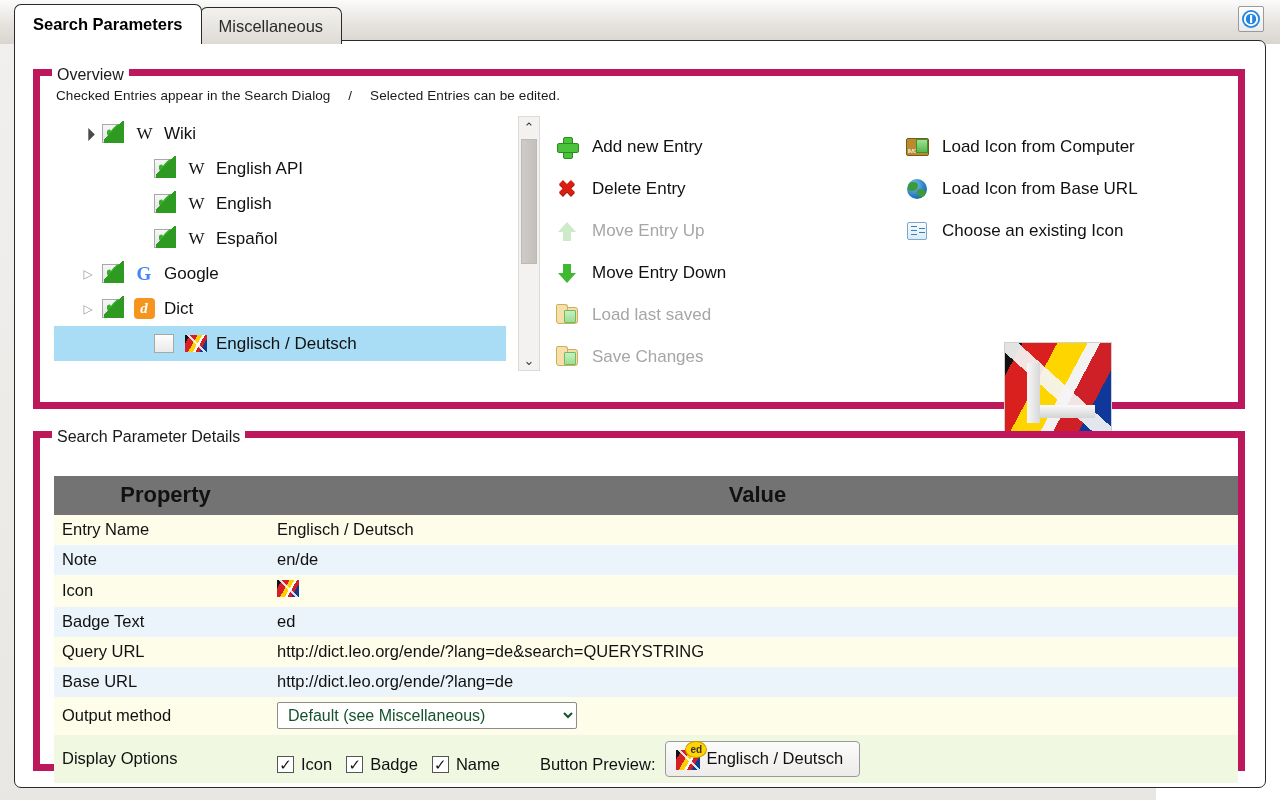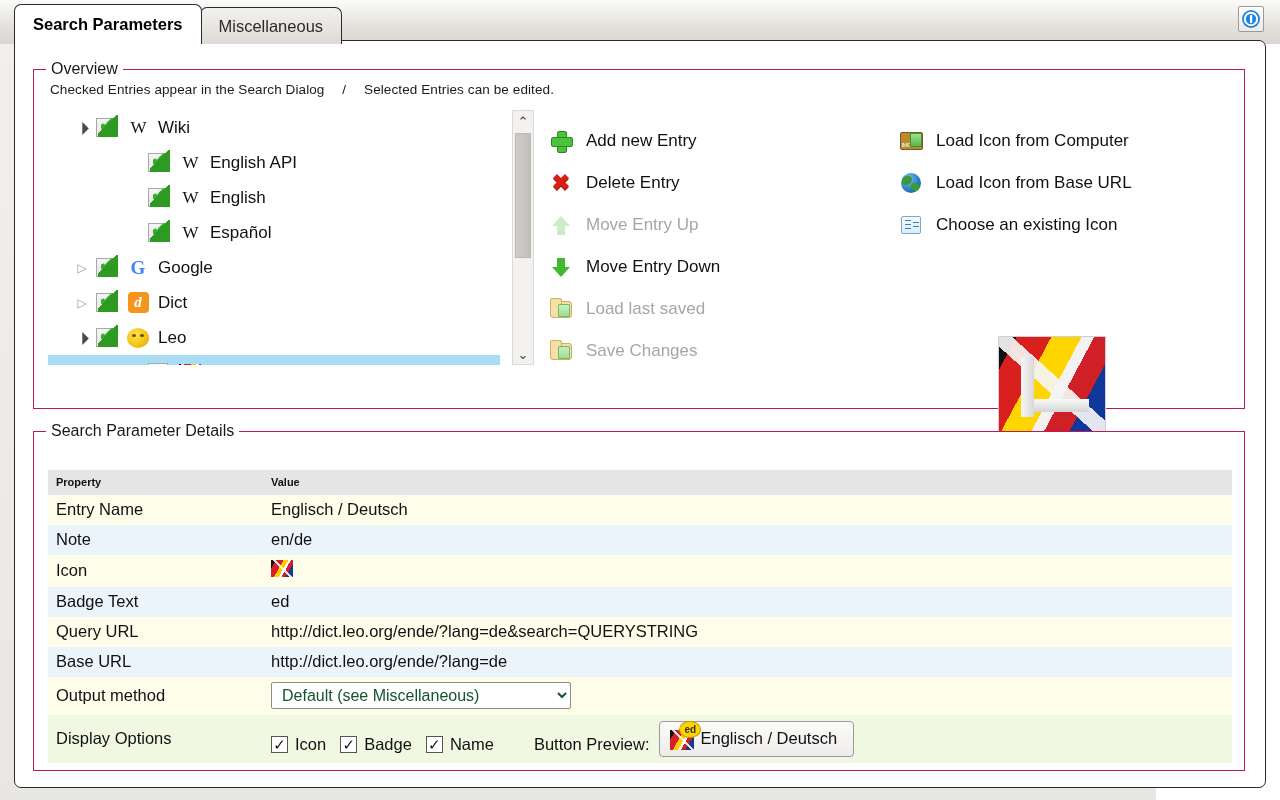--- a/index.html
+++ b/index.html
@@ -60,21 +60,21 @@
     position: absolute; left: 14px; top: 40px;
     width: 1252px; height: 748px;
     background: #ffffff;
     border: 1.5px solid #2a2a2a;
     border-radius: 0 7px 7px 7px;
   }
 
   
   .fs {
     position: absolute;
-    border: 1px solid #be185d;
+    border: 7px solid #be185d;
     background: #ffffff;
   }
   .fs > .legend {
     position: absolute; top: -10px; left: 12px;
     background: #ffffff;
     padding: 0 5px;
     font-size: 16px;
     color: #1a1a1a;
   }
   #overview { left: 18px; top: 28px; width: 1212px; height: 340px; }
@@ -278,22 +278,22 @@
     background: linear-gradient(180deg,#fafafa,#d4d4d4);
   }
 
   
   .dtable {
     position: absolute; left: 14px; top: 38px; width: 1184px;
     border-collapse: collapse;
     font-size: 16.5px;
   }
   .dtable th {
-    background: #e5e5e5; color: #111; text-align: left;
-    font-size: 11px; font-weight: bold;
+    background: #737373; color: #111; text-align: center;
+    font-size: 22px; font-weight: bold;
     padding: 6px 0 7px 8px;
     border: none;
   }
   .dtable td {
     padding: 5px 0 6px 8px;
     color: #111;
     vertical-align: middle;
   }
   .dtable tr.odd td  { background: #fdfdea; }
   .dtable tr.even td { background: #eaf4fa; }
@@ -431,31 +431,20 @@
           <div class="trow">
             <span style="width:18px;flex:none"></span>
             <span class="twist closed"></span>
             <span class="cbox checked">
               <span class="tick">✔</span>
             </span>
             <span class="ticon">
               <span class="ic-dict">d</span>
             </span>
             <span class="tlabel">Dict</span>
-          </div>
-          <div class="trow">
-            <span style="width:18px;flex:none"></span>
-            <span class="twist open"></span>
-            <span class="cbox checked">
-              <span class="tick">✔</span>
-            </span>
-            <span class="ticon">
-              <span class="ic-leo"></span>
-            </span>
-            <span class="tlabel">Leo</span>
           </div>
           <div class="trow selected">
             <span style="width:70px;flex:none"></span>
             <span class="twist"></span>
             <span class="cbox"></span>
             <span class="ticon">
               <span class="flagicon"></span>
             </span>
             <span class="tlabel">Englisch / Deutsch</span>
           </div>

